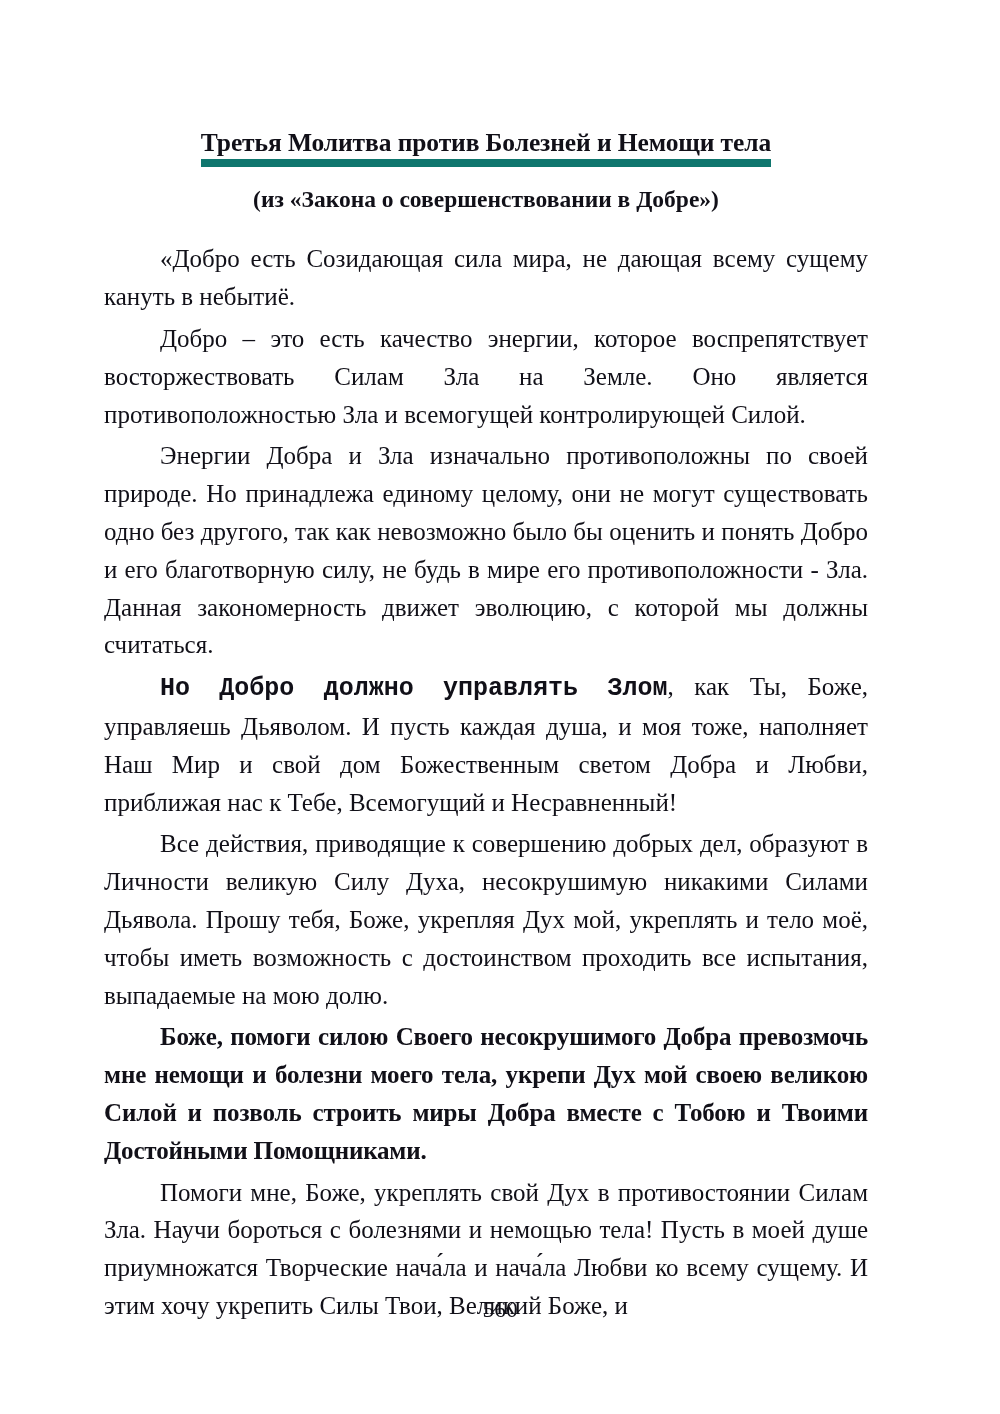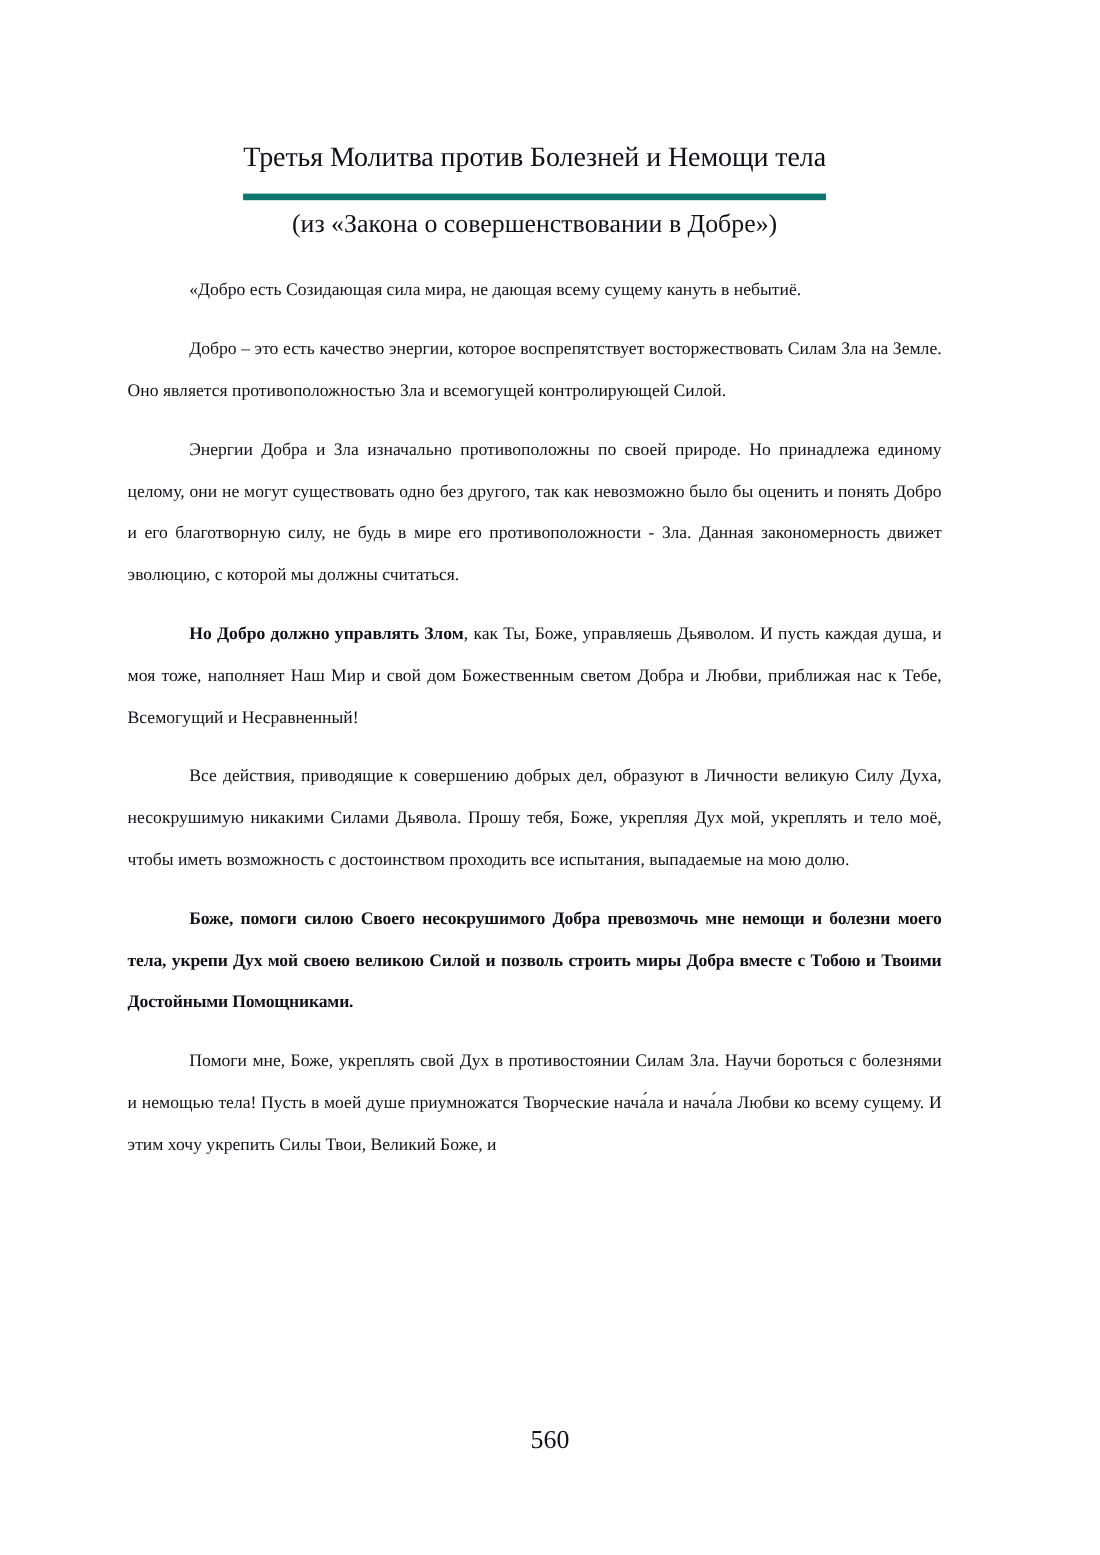--- a/index.html
+++ b/index.html
@@ -24,54 +24,55 @@
     left: 100px;
     top: 128px;
     width: 772px;
   }
   .title-block {
     text-align: center;
     margin: 0 0 8px 0;
   }
   .doc-title {
     font-size: 25.5px;
-    font-weight: normal;
+    font-weight: bold;
     letter-spacing: -0.1px;
     display: inline-block;
-    border-bottom: 6px solid #0f766e;
-    padding-bottom: 18px;
+    border-bottom: 8px solid #0f766e;
+    padding-bottom: 1px;
     line-height: 1.18;
     white-space: nowrap;
   }
   .doc-subtitle {
     font-size: 23.5px;
-    font-weight: normal;
+    font-weight: bold;
     line-height: 1.25;
-    margin-top: 8px;
+    margin-top: 18px;
     white-space: nowrap;
   }
   .body-text {
     margin-top: 26px;
   }
   p.para {
-    margin: 16px;
-    font-size: 16px;
+    margin: 4px;
+    font-size: 25px;
     line-height: 37.8px;
     text-align: justify;
     text-justify: inter-word;
     text-indent: 56px;
     hyphens: manual;
     -webkit-hyphens: manual;
   }
   p.para.bold-all {
     font-weight: bold;
     letter-spacing: -0.15px;
   }
   p.para .lead-bold {
     font-weight: bold;
+    font-family: Liberation Mono, monospace;
   }
   .page-number {
     position: absolute;
     left: 0;
     right: 0;
     top: 1298px;
     text-align: center;
     font-size: 23.5px;
     line-height: 1;
   }

